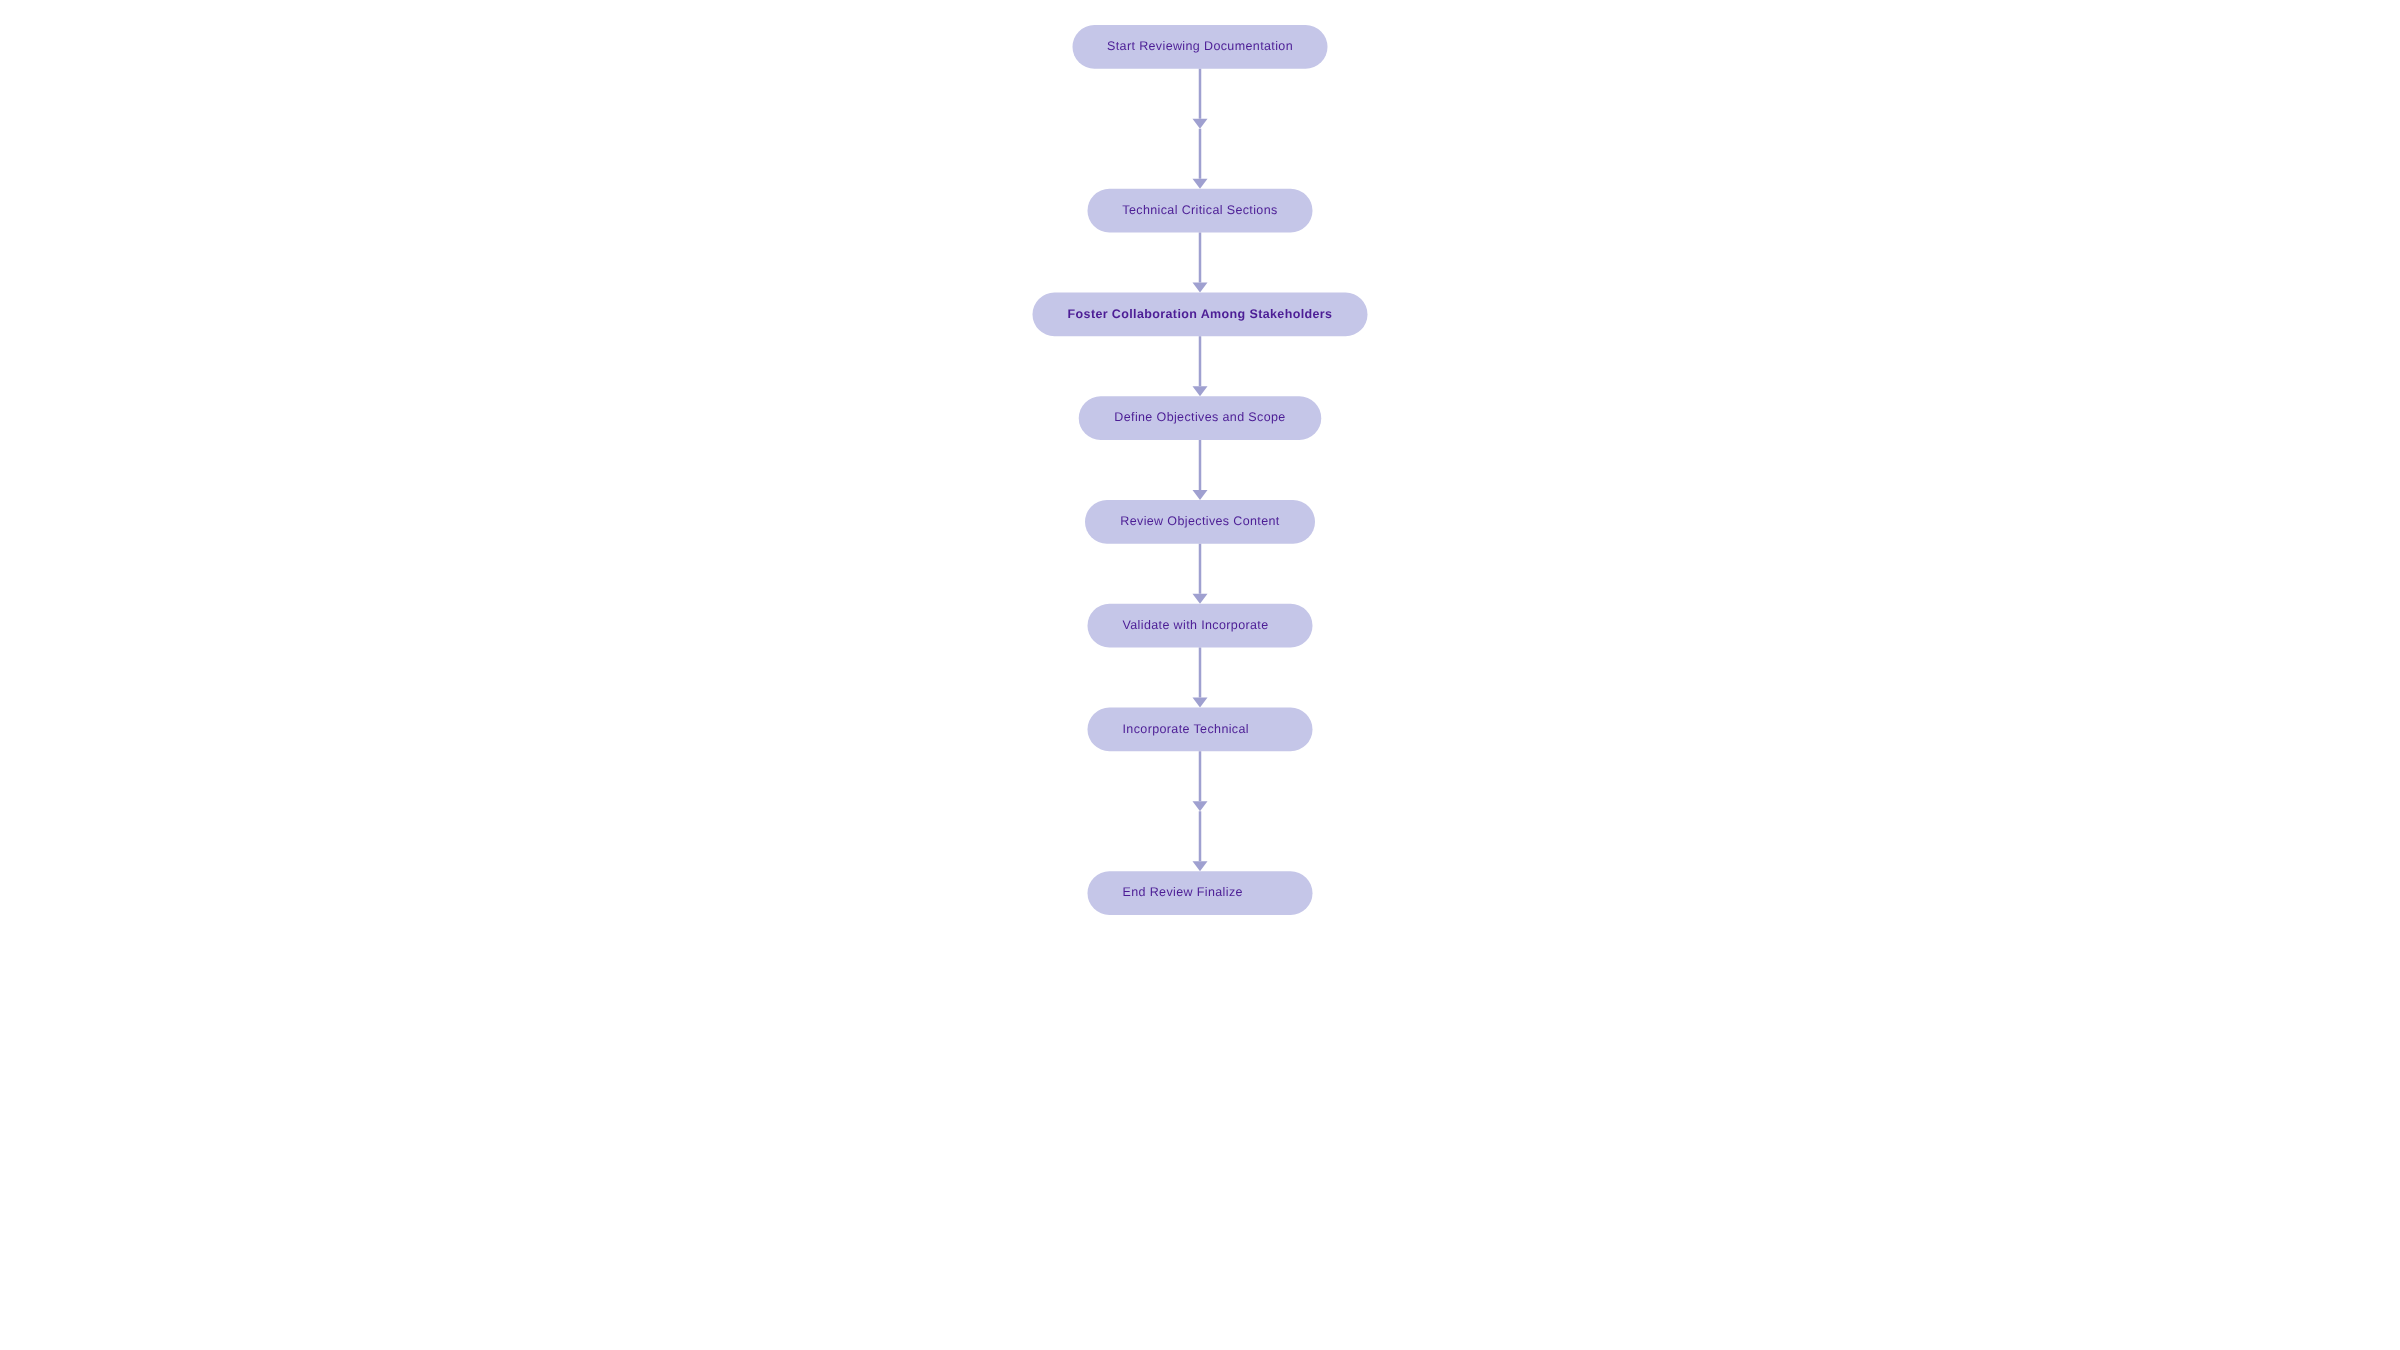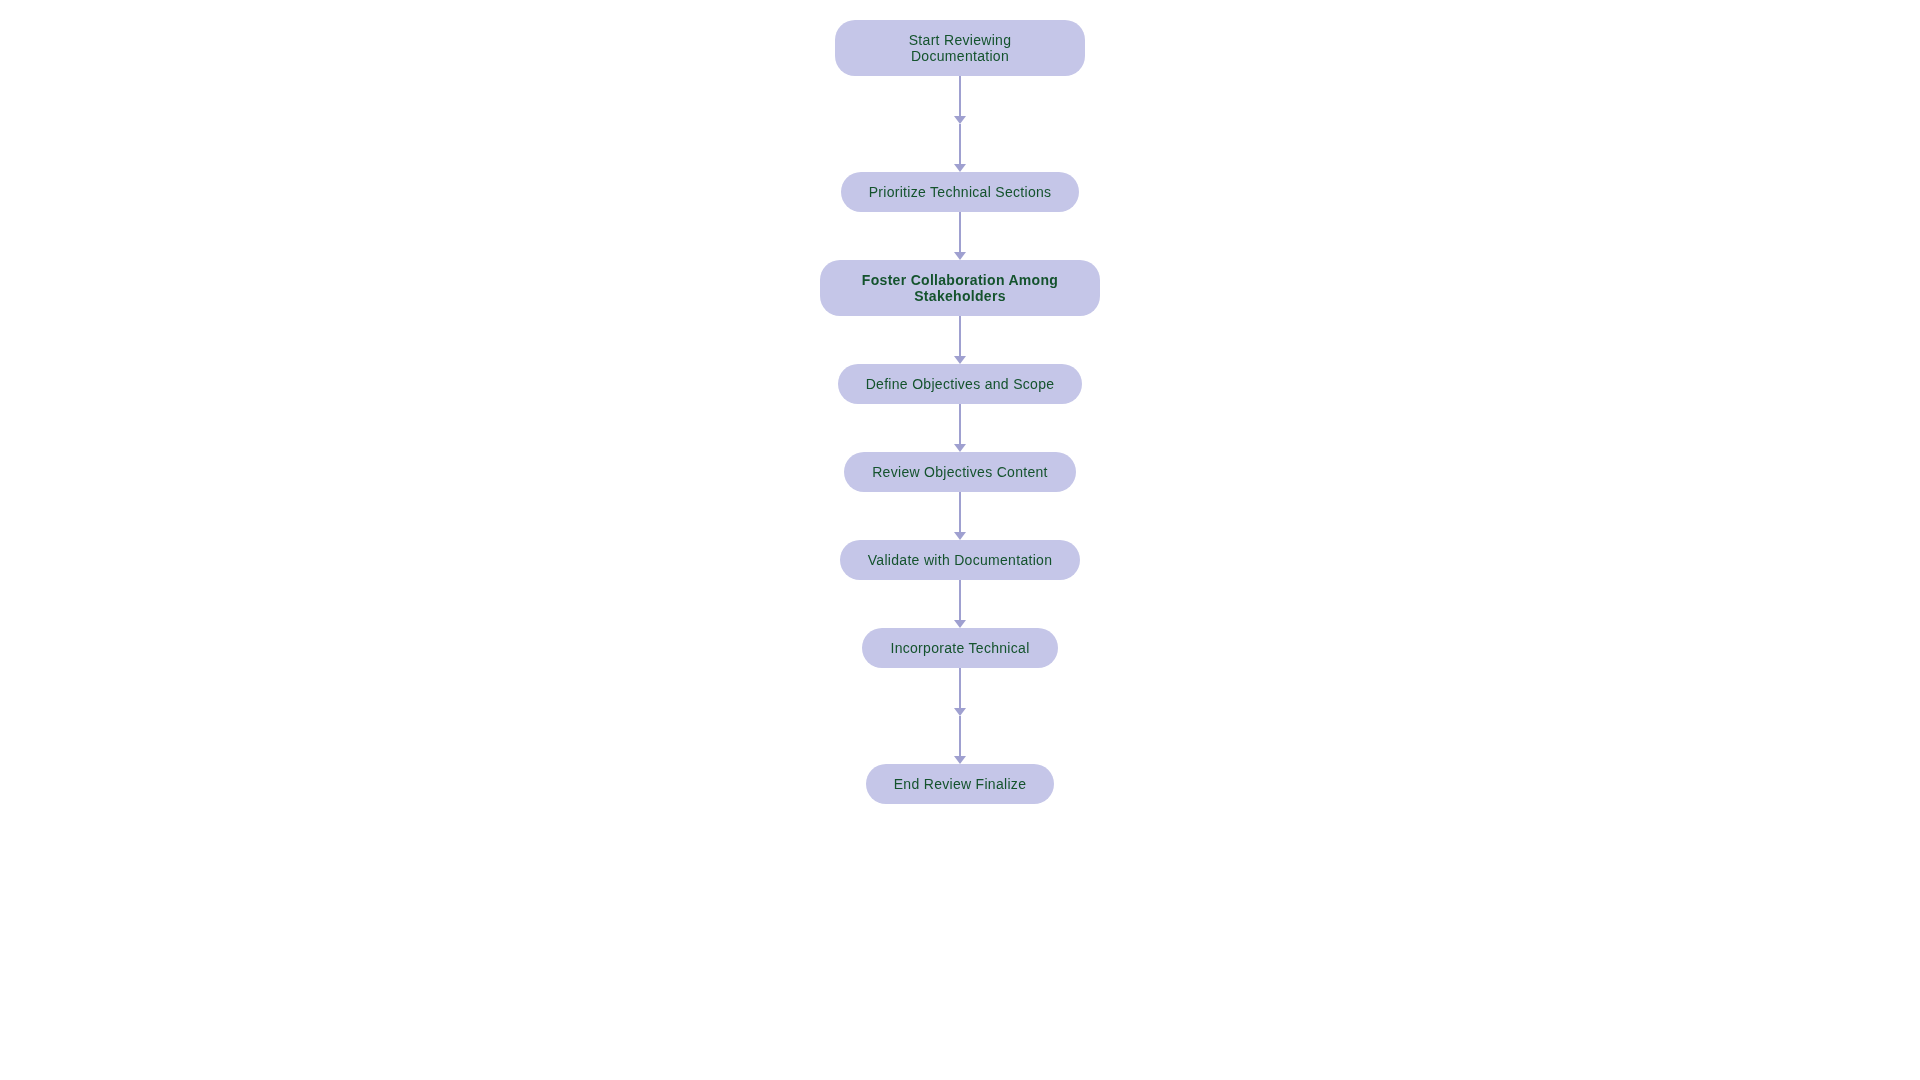--- a/index.html
+++ b/index.html
@@ -22,24 +22,23 @@
       align-items: center;
       padding: 20px 0 40px 0;
       width: 100%;
     }
 
     .flow-node {
       background: #c5c6e8;
       border: none;
       border-radius: 20px;
       padding: 12px 28px;
-      font-size: 14px;
-      color: #14532d;
+      font-size: 10px;
+      color: #4c1d95;
       font-weight: 400;
-      text-align: center;
       letter-spacing: 0.3px;
       min-width: 180px;
       max-width: 250px;
       cursor: pointer;
       user-select: none;
     }
 
     .flow-node.wide {
       max-width: 280px;
       font-weight: bold;
@@ -72,41 +71,41 @@
 <div class="flowchart-container">
 <div class="flow-node">Start Reviewing Documentation</div>
     <div class="connector">
       <div class="arrow-line"></div>
       <div class="arrow-head"></div>
     </div>
     <div class="connector">
       <div class="arrow-line"></div>
       <div class="arrow-head"></div>
     </div>
-    <div class="flow-node">Prioritize Technical Sections</div>
+    <div class="flow-node">Technical Critical Sections</div>
     <div class="connector">
       <div class="arrow-line"></div>
       <div class="arrow-head"></div>
     </div>
     <div class="flow-node wide">Foster Collaboration Among Stakeholders</div>
     <div class="connector">
       <div class="arrow-line"></div>
       <div class="arrow-head"></div>
     </div>
     <div class="flow-node">Define Objectives and Scope</div>
     <div class="connector">
       <div class="arrow-line"></div>
       <div class="arrow-head"></div>
     </div>
     <div class="flow-node">Review Objectives Content</div>
     <div class="connector">
       <div class="arrow-line"></div>
       <div class="arrow-head"></div>
     </div>
-    <div class="flow-node">Validate with Documentation</div>
+    <div class="flow-node">Validate with Incorporate</div>
     <div class="connector">
       <div class="arrow-line"></div>
       <div class="arrow-head"></div>
     </div>
     <div class="flow-node">Incorporate Technical</div>
     <div class="connector">
       <div class="arrow-line"></div>
       <div class="arrow-head"></div>
     </div>
     <div class="connector">

